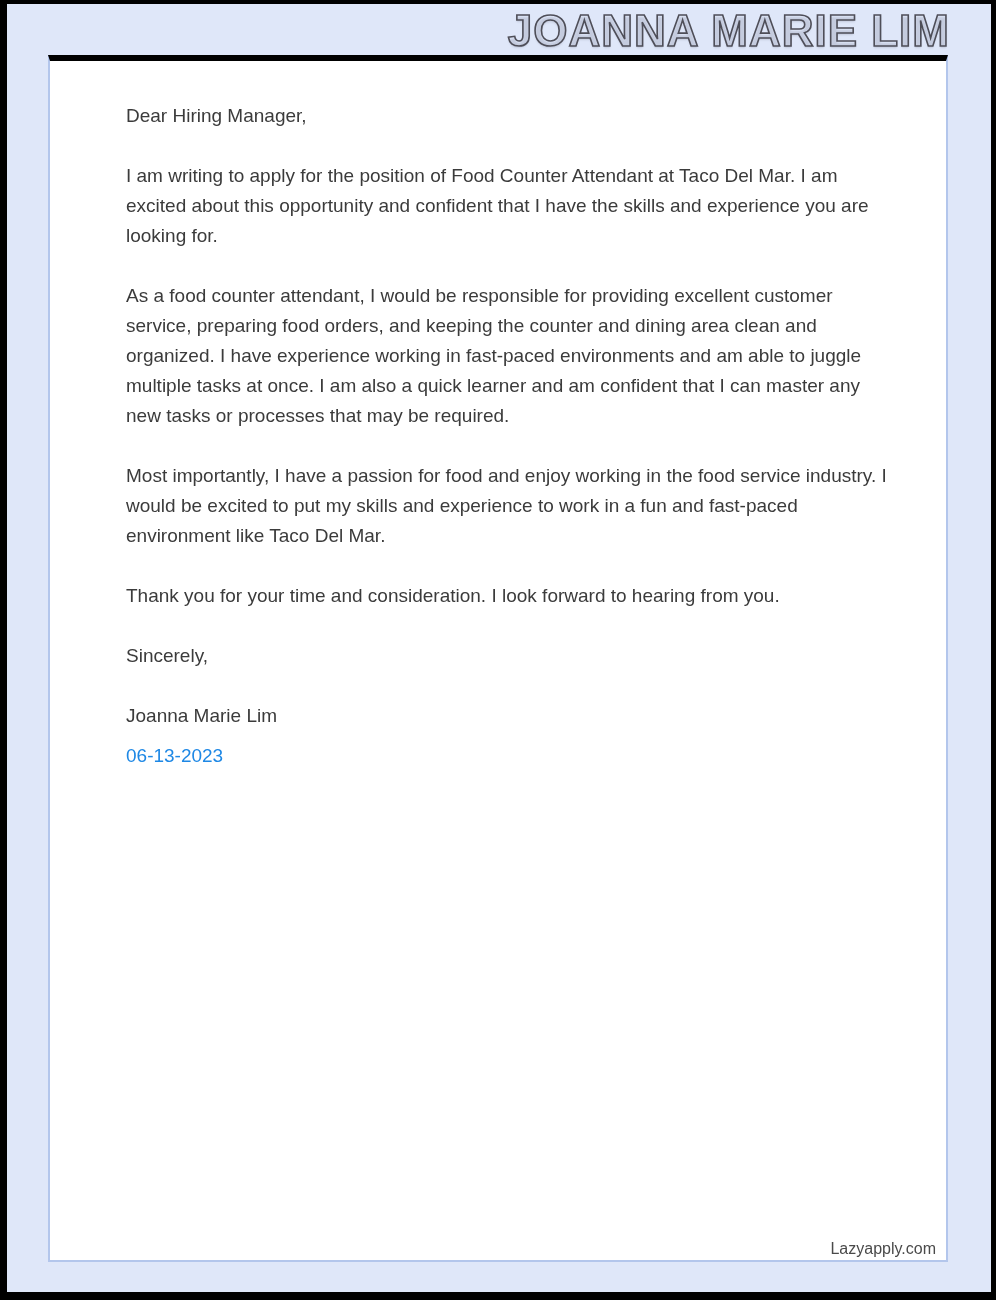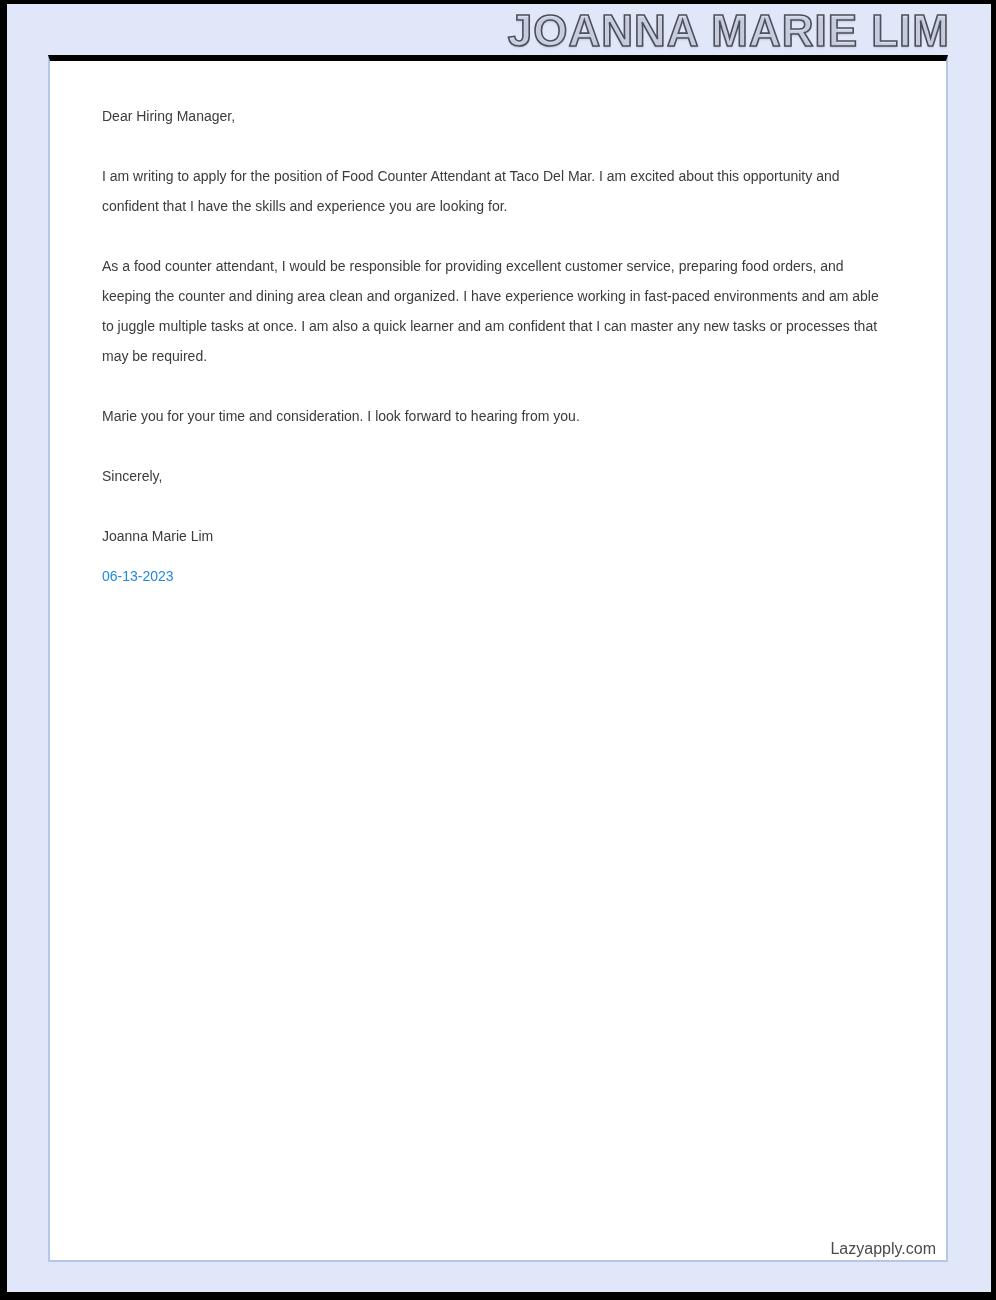--- a/index.html
+++ b/index.html
@@ -48,22 +48,23 @@
     width: 900px;
     height: 1207px;
     box-sizing: border-box;
     background: #ffffff;
     border: 2px solid #b3c6ec;
     border-top: 6px solid #000;
   }
   .content {
     padding: 40px 54px 0 52px;
     color: #3b3b3b;
-    font-size: 14px;
+    font-size: 19px;
     line-height: 30px;
+    margin-left: 24px;
   }
   .para { margin: 0 0 30px 0; }
   .salutation { margin: 0 0 30px 0; }
   .closing { margin: 0 0 30px 0; }
   .signature { margin: 0 0 10px 0; }
   .date {
     color: #1e88e5;
     cursor: pointer;
     margin: 0;
   }
@@ -86,22 +87,23 @@
 
   <div class="page">
     <div class="content">
 
       <p class="salutation">Dear Hiring Manager,</p>
 
       <p class="para">I am writing to apply for the position of Food Counter Attendant at Taco Del Mar. I am excited about this opportunity and confident that I have the skills and experience you are looking for.</p>
 
       <p class="para">As a food counter attendant, I would be responsible for providing excellent customer service, preparing food orders, and keeping the counter and dining area clean and organized. I have experience working in fast-paced environments and am able to juggle multiple tasks at once. I am also a quick learner and am confident that I can master any new tasks or processes that may be required.</p>
 
+      <p class="para">Most importantly, I have a passion for food and enjoy working in the food service industry. I would be excited to put my skills and experience to work in a fun and fast-paced environment like Taco Del Mar.</p>
 
-      <p class="para">Marie you for your time and consideration. I look forward to hearing from you.</p>
+      <p class="para">Thank you for your time and consideration. I look forward to hearing from you.</p>
 
       <p class="closing">Sincerely,</p>
 
       <p class="signature">Joanna Marie Lim</p>
 
       <p class="date">06-13-2023</p>
 
     </div>
 
     <div class="footer-brand">Lazyapply.com</div>

